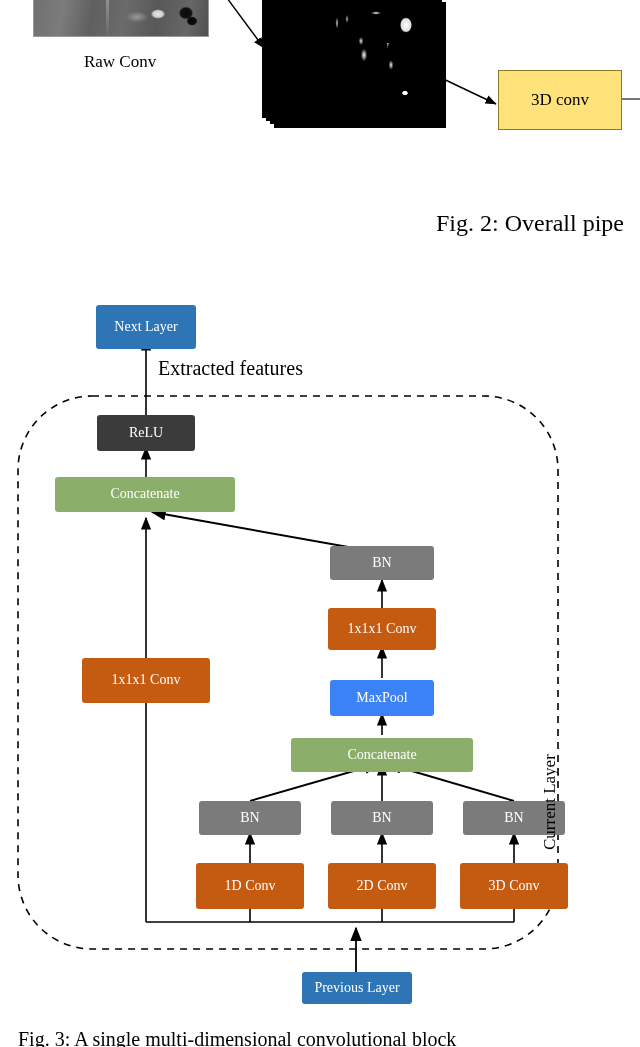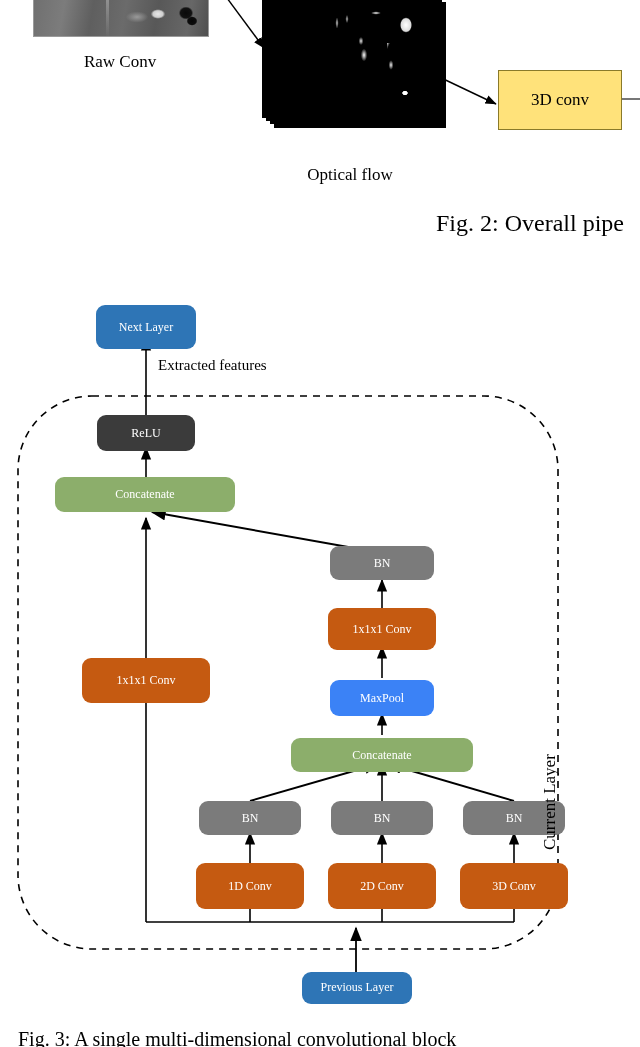--- a/index.html
+++ b/index.html
@@ -102,37 +102,37 @@
   
   #fig3 { left: 0; top: 250px; width: 640px; height: 797px; }
   #fig3-svg { position: absolute; left: 0; top: 0; width: 640px; height: 797px; }
 
   .node {
     position: absolute;
     display: flex;
     align-items: center;
     justify-content: center;
     text-align: center;
-    border-radius: 9px;
+    border-radius: 3px;
     color: #ffffff;
-    font-size: 12px;
+    font-size: 14px;
     line-height: 1.05;
     box-sizing: border-box;
     z-index: 3;
   }
   .n-blue   { background: #2E75B6; }
   .n-dark   { background: #3B3B3B; text-align: right; }
   .n-green  { background: #8CAE6B; }
   .n-orange { background: #C55A11; }
   .n-gray   { background: #7B7B7B; }
   .n-slate  { background: #3b82f6; }
 
   .edge-label {
     position: absolute;
-    font-size: 15px;
+    font-size: 20px;
     color: #000;
     z-index: 4;
     white-space: nowrap;
   }
 
   .current-layer-label {
     position: absolute;
     left: 540px; top: 600px;
     font-size: 17px;
     transform: rotate(-90deg);
@@ -169,21 +169,20 @@
 
   <div class="raw-clip-img"></div>
   <div class="raw-clip-label">Raw Conv</div>
 
   <div class="flow-stack">
     <div class="flow-frame flow-f1"></div>
     <div class="flow-frame flow-f2"></div>
     <div class="flow-frame flow-f3"></div>
     <div class="flow-frame flow-f4"></div>
   </div>
-  <div class="flow-label">Optical flow</div>
 
   <div class="yellow-box">3D conv</div>
 
   <div class="fig2-caption">Fig. 2: Overall pipe</div>
 </div>
 
 <div class="fig" id="fig3">
 
   <svg id="fig3-svg">
     <defs>

